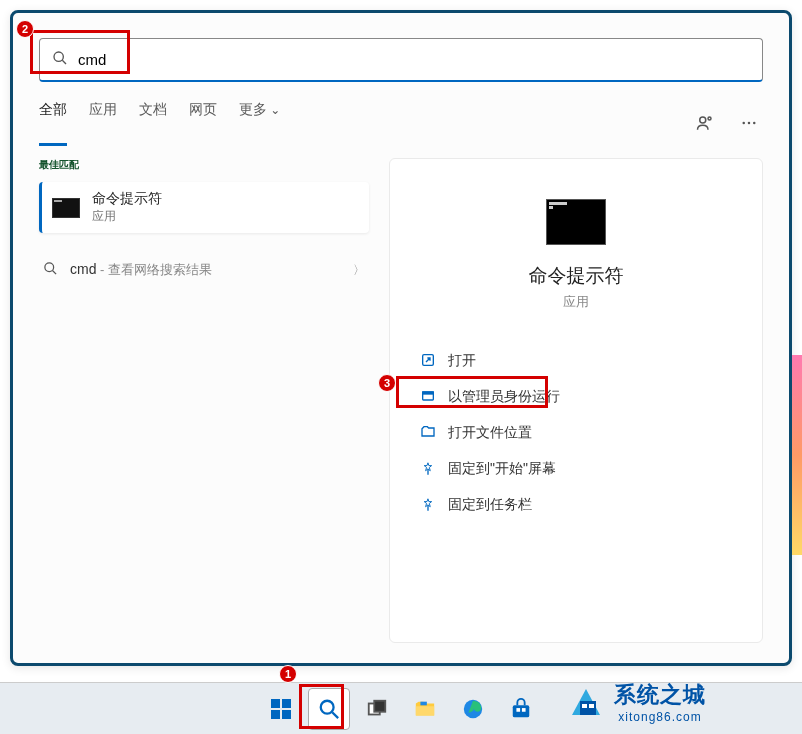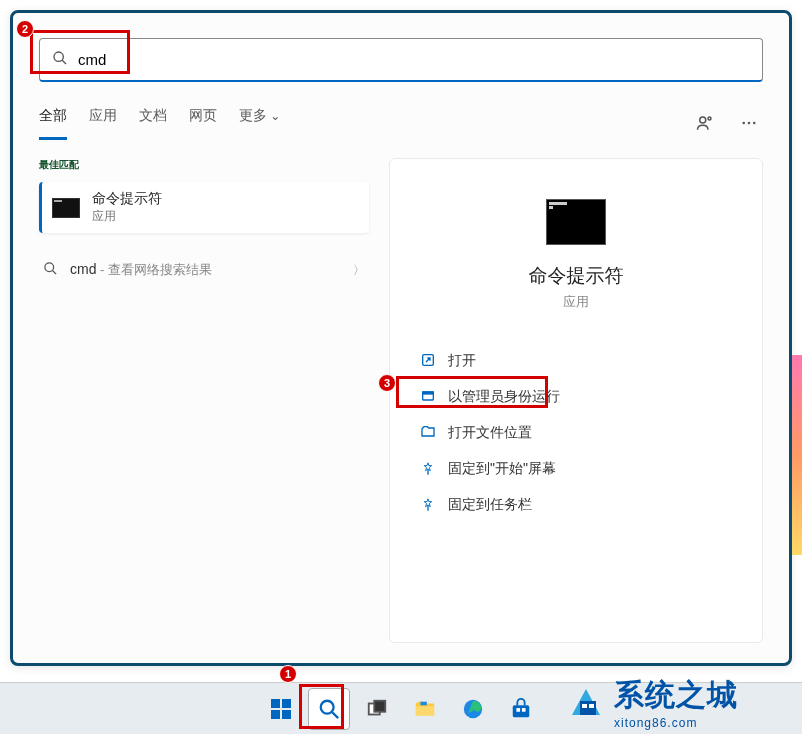--- a/index.html
+++ b/index.html
@@ -7,21 +7,21 @@
     
     .panel { position: absolute; top: 10px; left: 10px; right: 10px; bottom: 68px; background: #fcfcfc; border-radius: 8px; box-shadow: 0 2px 10px rgba(0,0,0,.1); border: 3px solid #0c4a6e; }
     
     .search-row { position: absolute; top: 25px; left: 26px; right: 26px; height: 50px; }
     .search-box { display: flex; align-items: center; width: 100%; height: 44px; background: #fff; border: 1px solid #888; border-bottom: 2px solid #0067c0; border-radius: 4px; padding: 0 12px; }
     .search-icon-s { color: #555; margin-right: 10px; }
     .search-input { border: none; outline: none; font-size: 15px; flex: 1; background: transparent; }
     
     .tabs-row { position: absolute; top: 90px; left: 26px; right: 26px; display: flex; align-items: center; height: 40px; }
     .tabs { display: flex; gap: 22px; font-size: 14px; color: #5a5a5a; }
-    .tab { padding-bottom: 12px; cursor: pointer; }
+    .tab { padding-bottom: 24px; cursor: pointer; }
     .tab.active { color: #222; border-bottom: 3px solid #0067c0; }
     .tab-more::after { content: " ⌄"; font-size: 12px; }
     .tabs-right { margin-left: auto; display: flex; gap: 16px; color: #555; }
     .icon-btn { width: 28px; height: 28px; display: flex; align-items: center; justify-content: center; border-radius: 4px; }
     
     .left-col { position: absolute; top: 145px; left: 26px; width: 330px; }
     .section-h { font-size: 10px; font-weight: 600; color: #14532d; margin-bottom: 10px; }
     .best-item { display: flex; align-items: center; background: #fff; border-left: 3px solid #0067c0; padding: 8px 10px; margin-bottom: 18px; border-radius: 4px; box-shadow: 0 1px 3px rgba(0,0,0,.08); }
     .app-ico-sm { width: 28px; height: 20px; background: #111; border: 1px solid #333; margin-right: 12px; position: relative; flex-shrink: 0; }
     .app-ico-sm::before { content: ""; position: absolute; top: 1px; left: 1px; width: 8px; height: 2px; background: #aaa; }
@@ -47,22 +47,22 @@
     .tb-item { width: 42px; height: 42px; display: flex; align-items: center; justify-content: center; border-radius: 4px; }
     .tb-item.active { background: #fff; border: 1px solid #aaa; }
     
     
     .callout { position: absolute; width: 18px; height: 18px; background: #d40000; color: #fff; font-size: 11px; font-weight: bold; border-radius: 50%; display: flex; align-items: center; justify-content: center; z-index: 50; border: 1px solid #fff; }
     .callout-box { position: absolute; border: 3px solid #d40000; z-index: 40; pointer-events: none; }
     
     
     .wm { position: absolute; right: 6px; bottom: 2px; width: 230px; height: 60px; display: flex; align-items: center; gap: 6px; z-index: 60; }
     .wm-logo { width: 42px; height: 42px; position: relative; }
-    .wm-txt1 { font-size: 30px; font-weight: bold; color: #0053a6; letter-spacing: 1px; }
-    .wm-txt2 { font-size: 12px; color: #0053a6; letter-spacing: 1px; }
+    .wm-txt1 { font-size: 22px; font-weight: bold; color: #0053a6; letter-spacing: 1px; }
+    .wm-txt2 { font-size: 12px; color: #0053a6; letter-spacing: 1px; text-align: center; }
     
     .edge-strip { position: absolute; right: 0; top: 355px; width: 10px; height: 200px; background: linear-gradient(180deg, #ff7ab0, #ff9a66, #ffd966); z-index: 5; }
   </style>
 </head>
 <body>
 
 <div class="panel">
 
   <div class="search-row">
     <div class="search-box">

